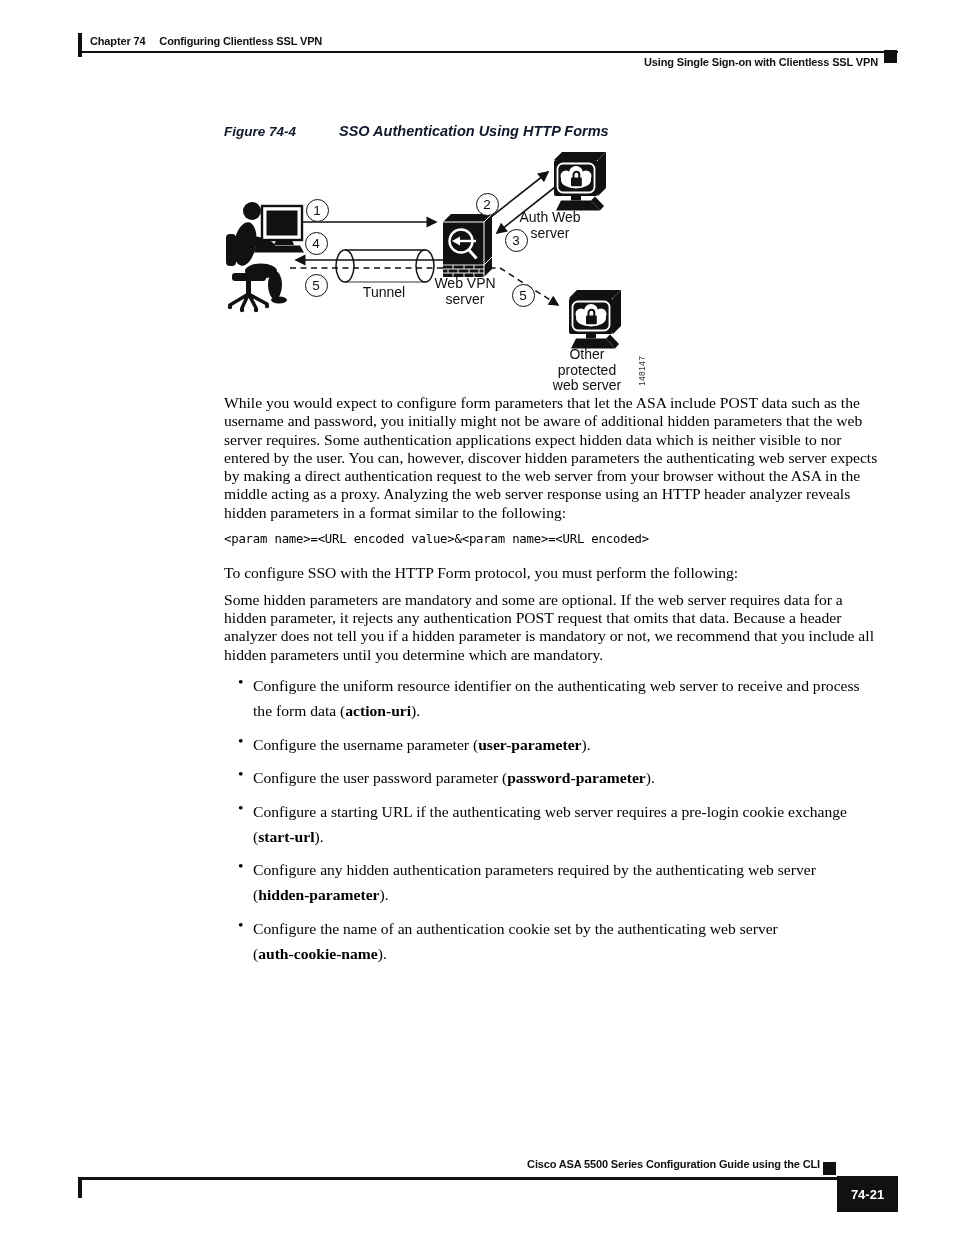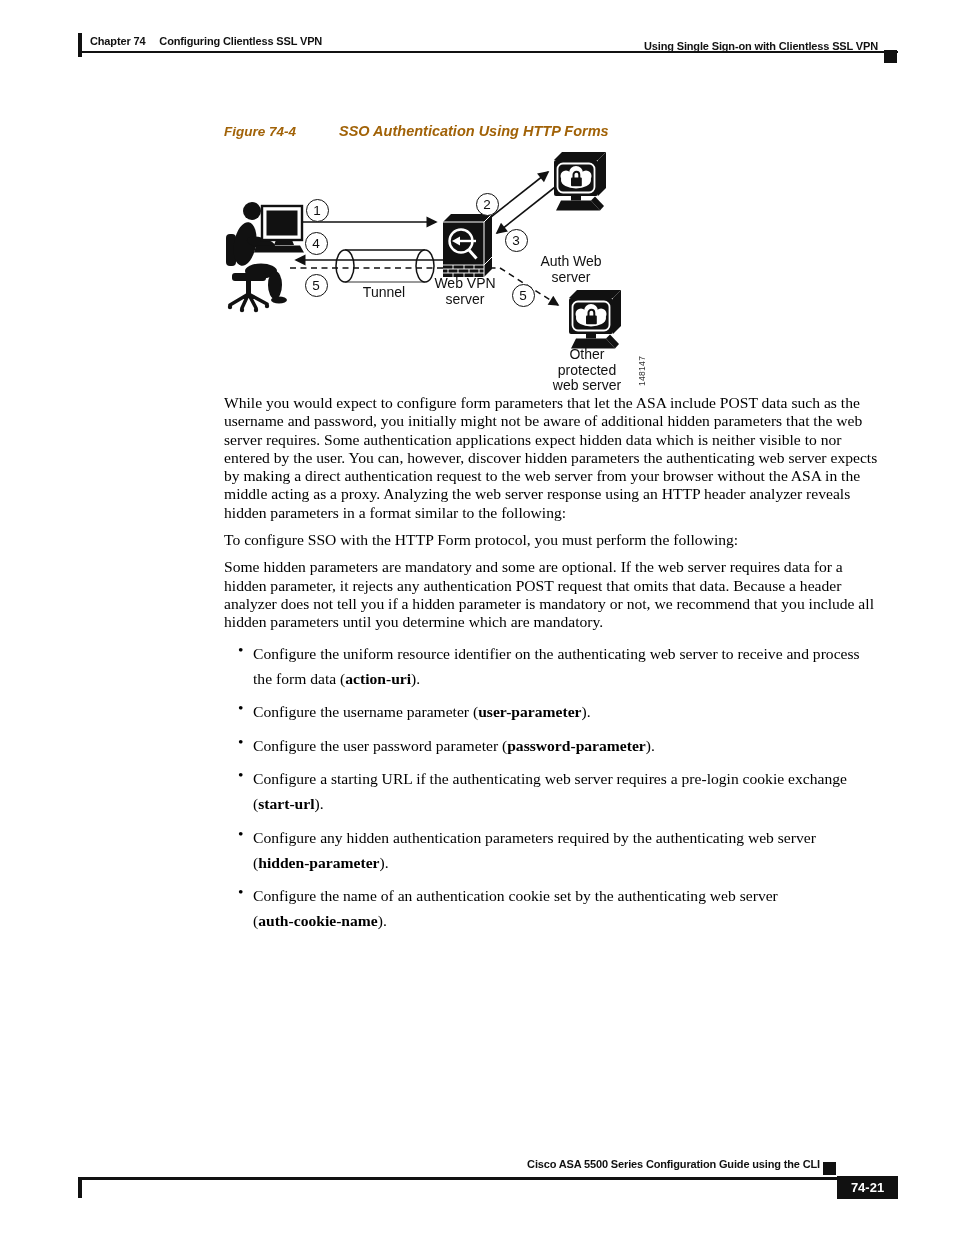--- a/index.html
+++ b/index.html
@@ -11,31 +11,31 @@
   .abs { position:absolute; }
 
   
   .hdr-font {
     font-family:"Liberation Sans", sans-serif; font-weight:bold;
     font-size:11px; letter-spacing:-0.15px; color:#111;
   }
   .rule { background:#111; }
   .blk-square { width:13px; height:13px; background:#111; }
   .pagenum-box {
-    left:837px; top:1176px; width:61px; height:23px; background:#111;
+    left:837px; top:1176px; width:61px; height:36px; background:#111;
     display:flex; align-items:center; justify-content:center;
   }
   .pagenum-box span {
     color:#fff; font-family:"Liberation Sans",sans-serif; font-weight:bold; font-size:13px;
   }
 
   
   .fig-caption {
     left:224px; top:122px; font-family:"Liberation Sans",sans-serif;
-    font-style:italic; font-weight:bold; color:#a16207;
+    font-style:italic; font-weight:bold; color:#0f172a;
   }
   .fig-caption .fig-label { display:inline-block; width:115px; font-size:13.5px; }
   .fig-caption .fig-title { font-size:14.5px; }
 
   
   .diagram { left:224px; top:150px; width:460px; height:242px; }
   .diagram svg { position:absolute; left:0; top:0; }
   .dg-label {
     position:absolute; font-family:"Liberation Sans",sans-serif; font-size:14px;
     line-height:15.5px; text-align:center; white-space:pre-line; color:#111;
@@ -68,21 +68,21 @@
   .bold-term { font-weight:bold; }
 </style>
 </head>
 <body>
 
 <div class="abs rule" style="left:78px; top:33px; width:4px; height:24px;"></div>
 <div class="abs hdr-font" style="left:90px; top:35px;">
   <span>Chapter 74</span><span style="margin-left:14px;">Configuring Clientless SSL VPN</span>
 </div>
 <div class="abs rule" style="left:78px; top:51px; width:820px; height:2px;"></div>
-<div class="abs hdr-font" style="left:478px; top:40px; width:400px; text-align:right;">Using Single Sign-on with Clientless SSL VPN</div>
+<div class="abs hdr-font" style="left:478px; top:56px; width:400px; text-align:right;">Using Single Sign-on with Clientless SSL VPN</div>
 <div class="abs blk-square" style="left:884px; top:50px;"></div>
 
 <div class="abs fig-caption">
   <span class="fig-label">Figure 74-4</span><span class="fig-title">SSO Authentication Using HTTP Forms</span>
 </div>
 
 <div class="abs diagram">
   <svg width="460" height="242" viewBox="0 0 460 242">
     <defs>
       <marker id="ah" viewBox="0 0 10 10" refX="8.5" refY="5" markerWidth="8.5" markerHeight="7" orient="auto">
@@ -171,38 +171,39 @@
     </g>
   </svg>
 
   <div class="step-circle" style="left:81.5px; top:48.5px;">1</div>
   <div class="step-circle" style="left:251.5px; top:42.5px;">2</div>
   <div class="step-circle" style="left:280.5px; top:78.5px;">3</div>
   <div class="step-circle" style="left:80.5px; top:81.5px;">4</div>
   <div class="step-circle" style="left:80.5px; top:123.5px;">5</div>
   <div class="step-circle" style="left:287.5px; top:133.5px;">5</div>
 
-  <div class="dg-label" style="left:347px; top:60px;margin-top:44px;">Auth Web
+  <div class="dg-label" style="left:326px; top:60px;">Auth Web
 server</div>
   <div class="dg-label" style="left:241px; top:126px;">Web VPN
 server</div>
   <div class="dg-label" style="left:160px; top:135px;">Tunnel</div>
   <div class="dg-label" style="left:363px; top:197px;">Other protected
 web server</div>
   <div class="img-id" style="left:423px; top:226px;">148147</div>
 </div>
 
 <div class="abs flow">
   <p class="body-text">While you would expect to configure form parameters that let the ASA include POST data such as the
 username and password, you initially might not be aware of additional hidden parameters that the web
 server requires. Some authentication applications expect hidden data which is neither visible to nor
 entered by the user. You can, however, discover hidden parameters the authenticating web server expects
 by making a direct authentication request to the web server from your browser without the ASA in the
 middle acting as a proxy. Analyzing the web server response using an HTTP header analyzer reveals
 hidden parameters in a format similar to the following:</p>
+  <div class="code-line">&lt;param name&gt;=&lt;URL encoded value&gt;&amp;&lt;param name&gt;=&lt;URL encoded&gt;</div>
   <p class="body-text">To configure SSO with the HTTP Form protocol, you must perform the following:</p>
   <p class="body-text">Some hidden parameters are mandatory and some are optional. If the web server requires data for a
 hidden parameter, it rejects any authentication POST request that omits that data. Because a header
 analyzer does not tell you if a hidden parameter is mandatory or not, we recommend that you include all
 hidden parameters until you determine which are mandatory.</p>
 
   <div class="bullet">
     <div class="bullet-marker">•</div>
     <div class="bullet-body"><span>Configure the uniform resource identifier on the authenticating web server to receive and process
 the form data (</span><span class="bold-term">action-uri</span><span>).</span></div>

